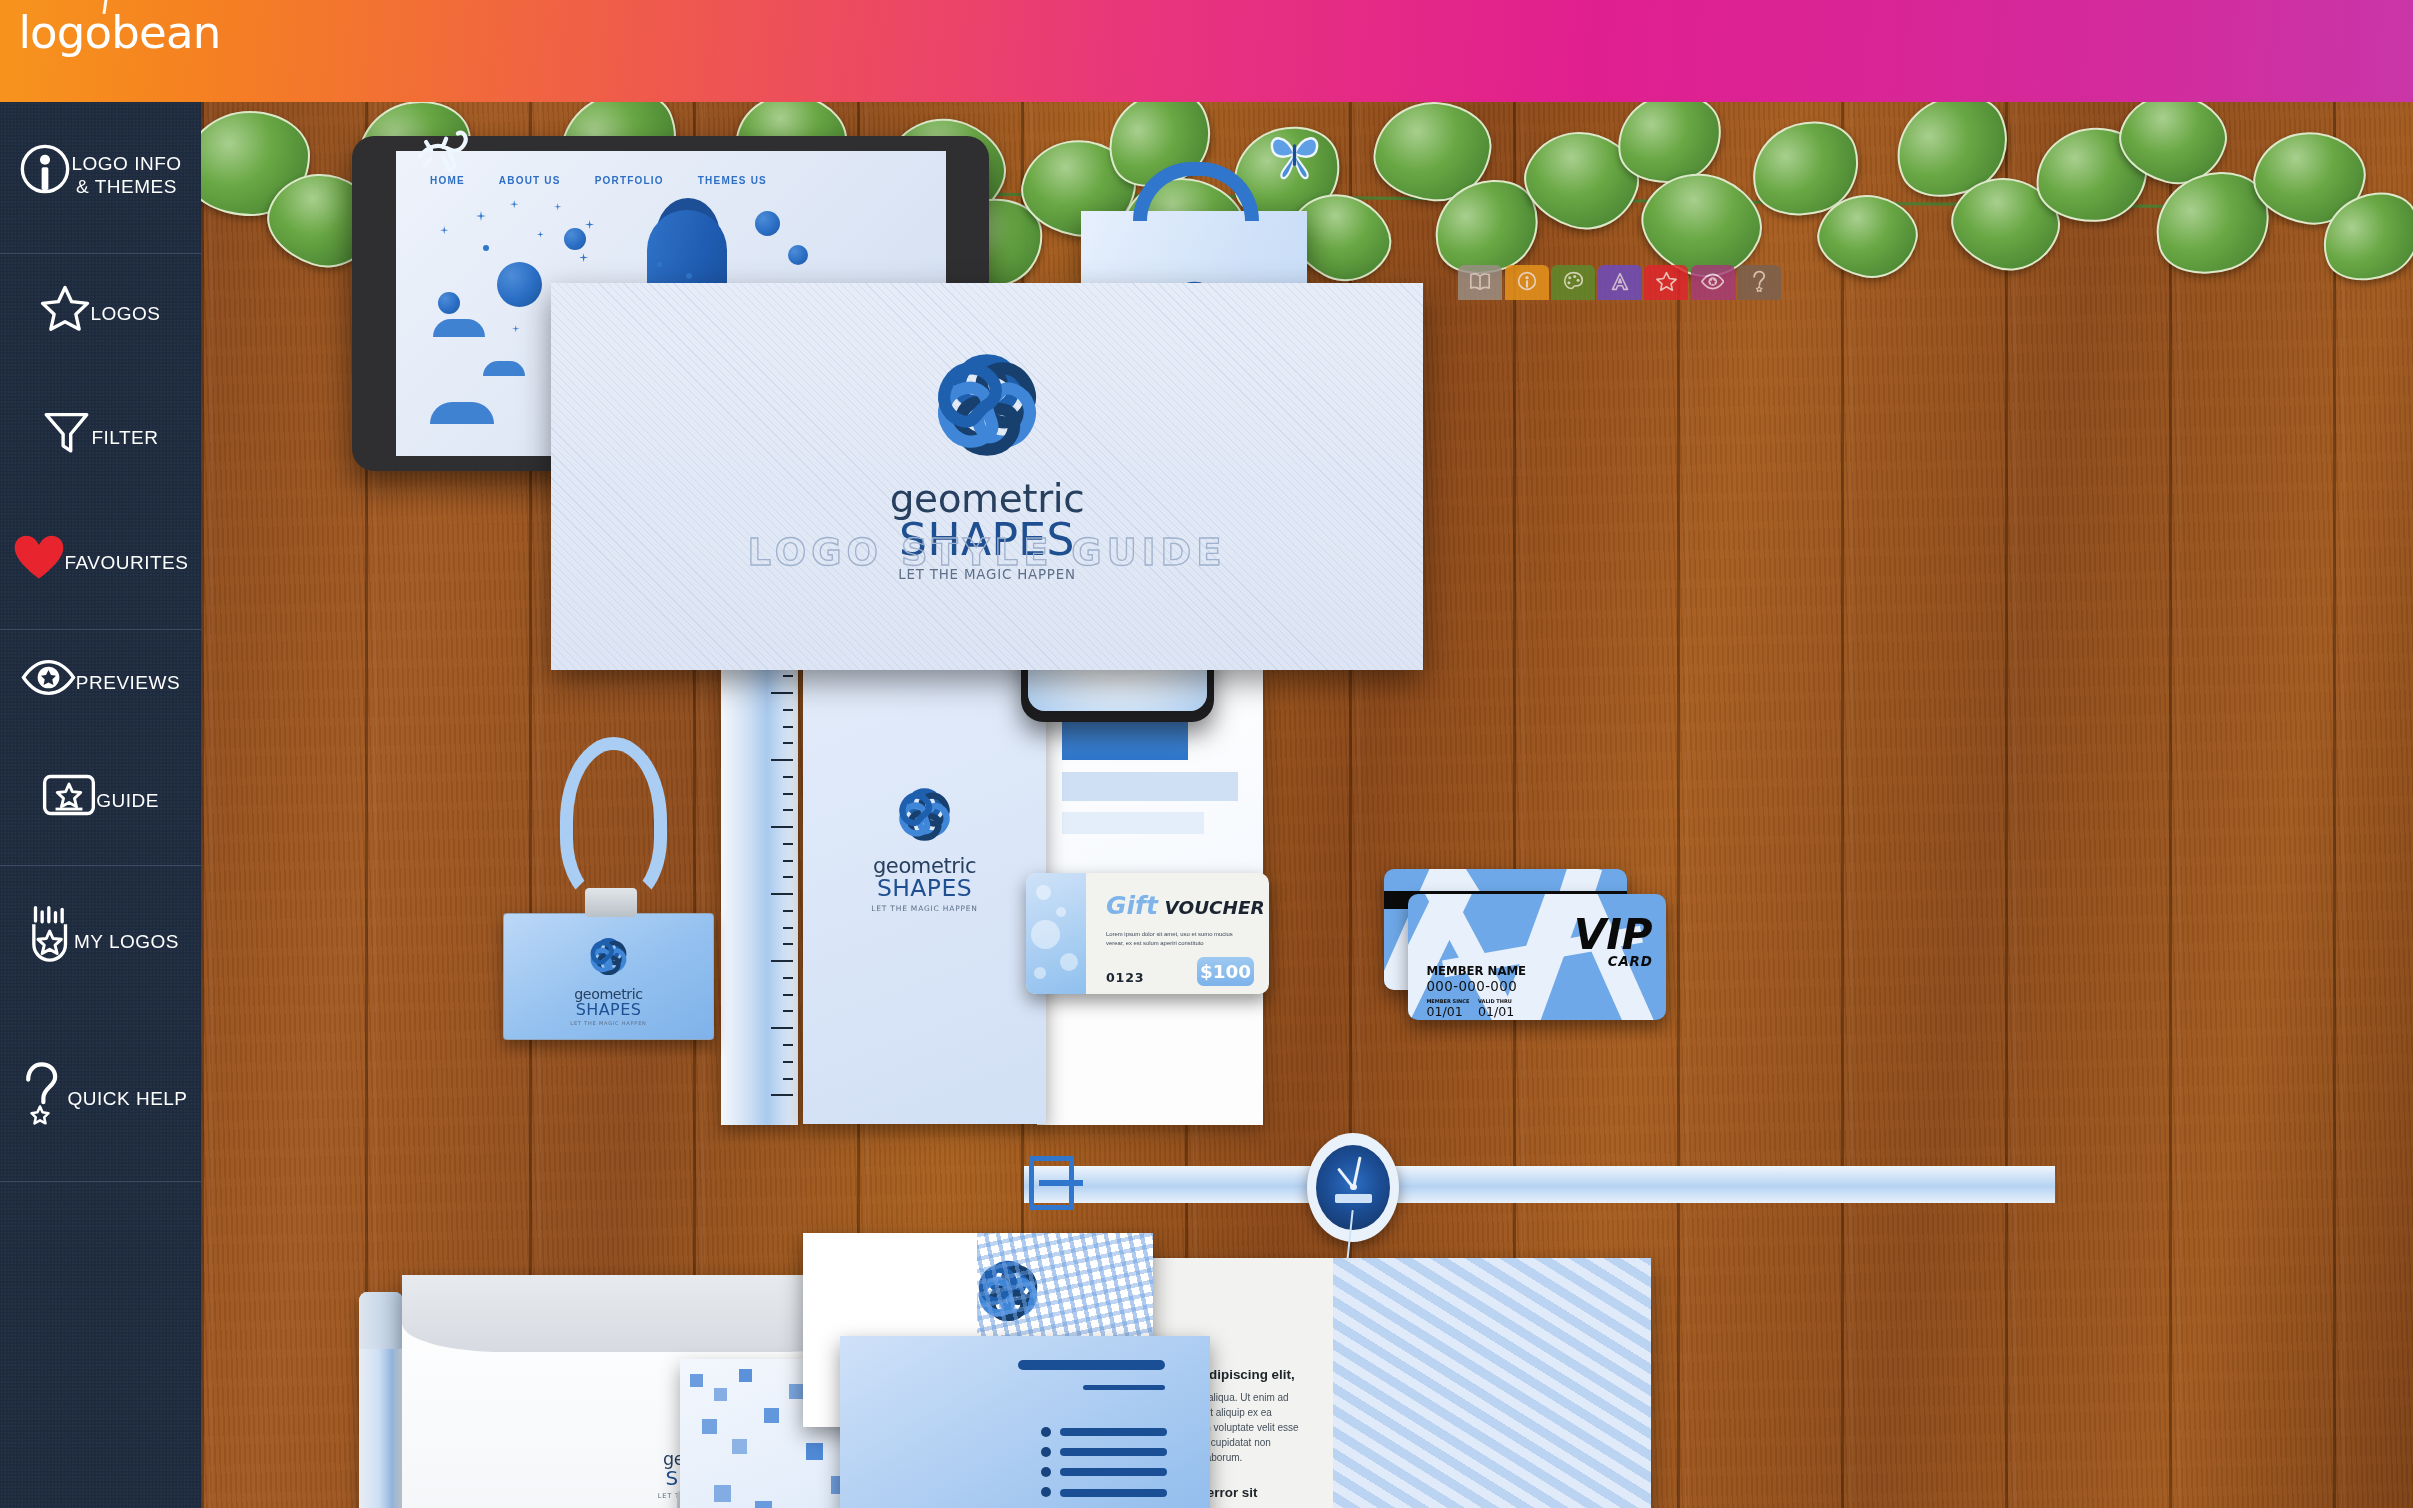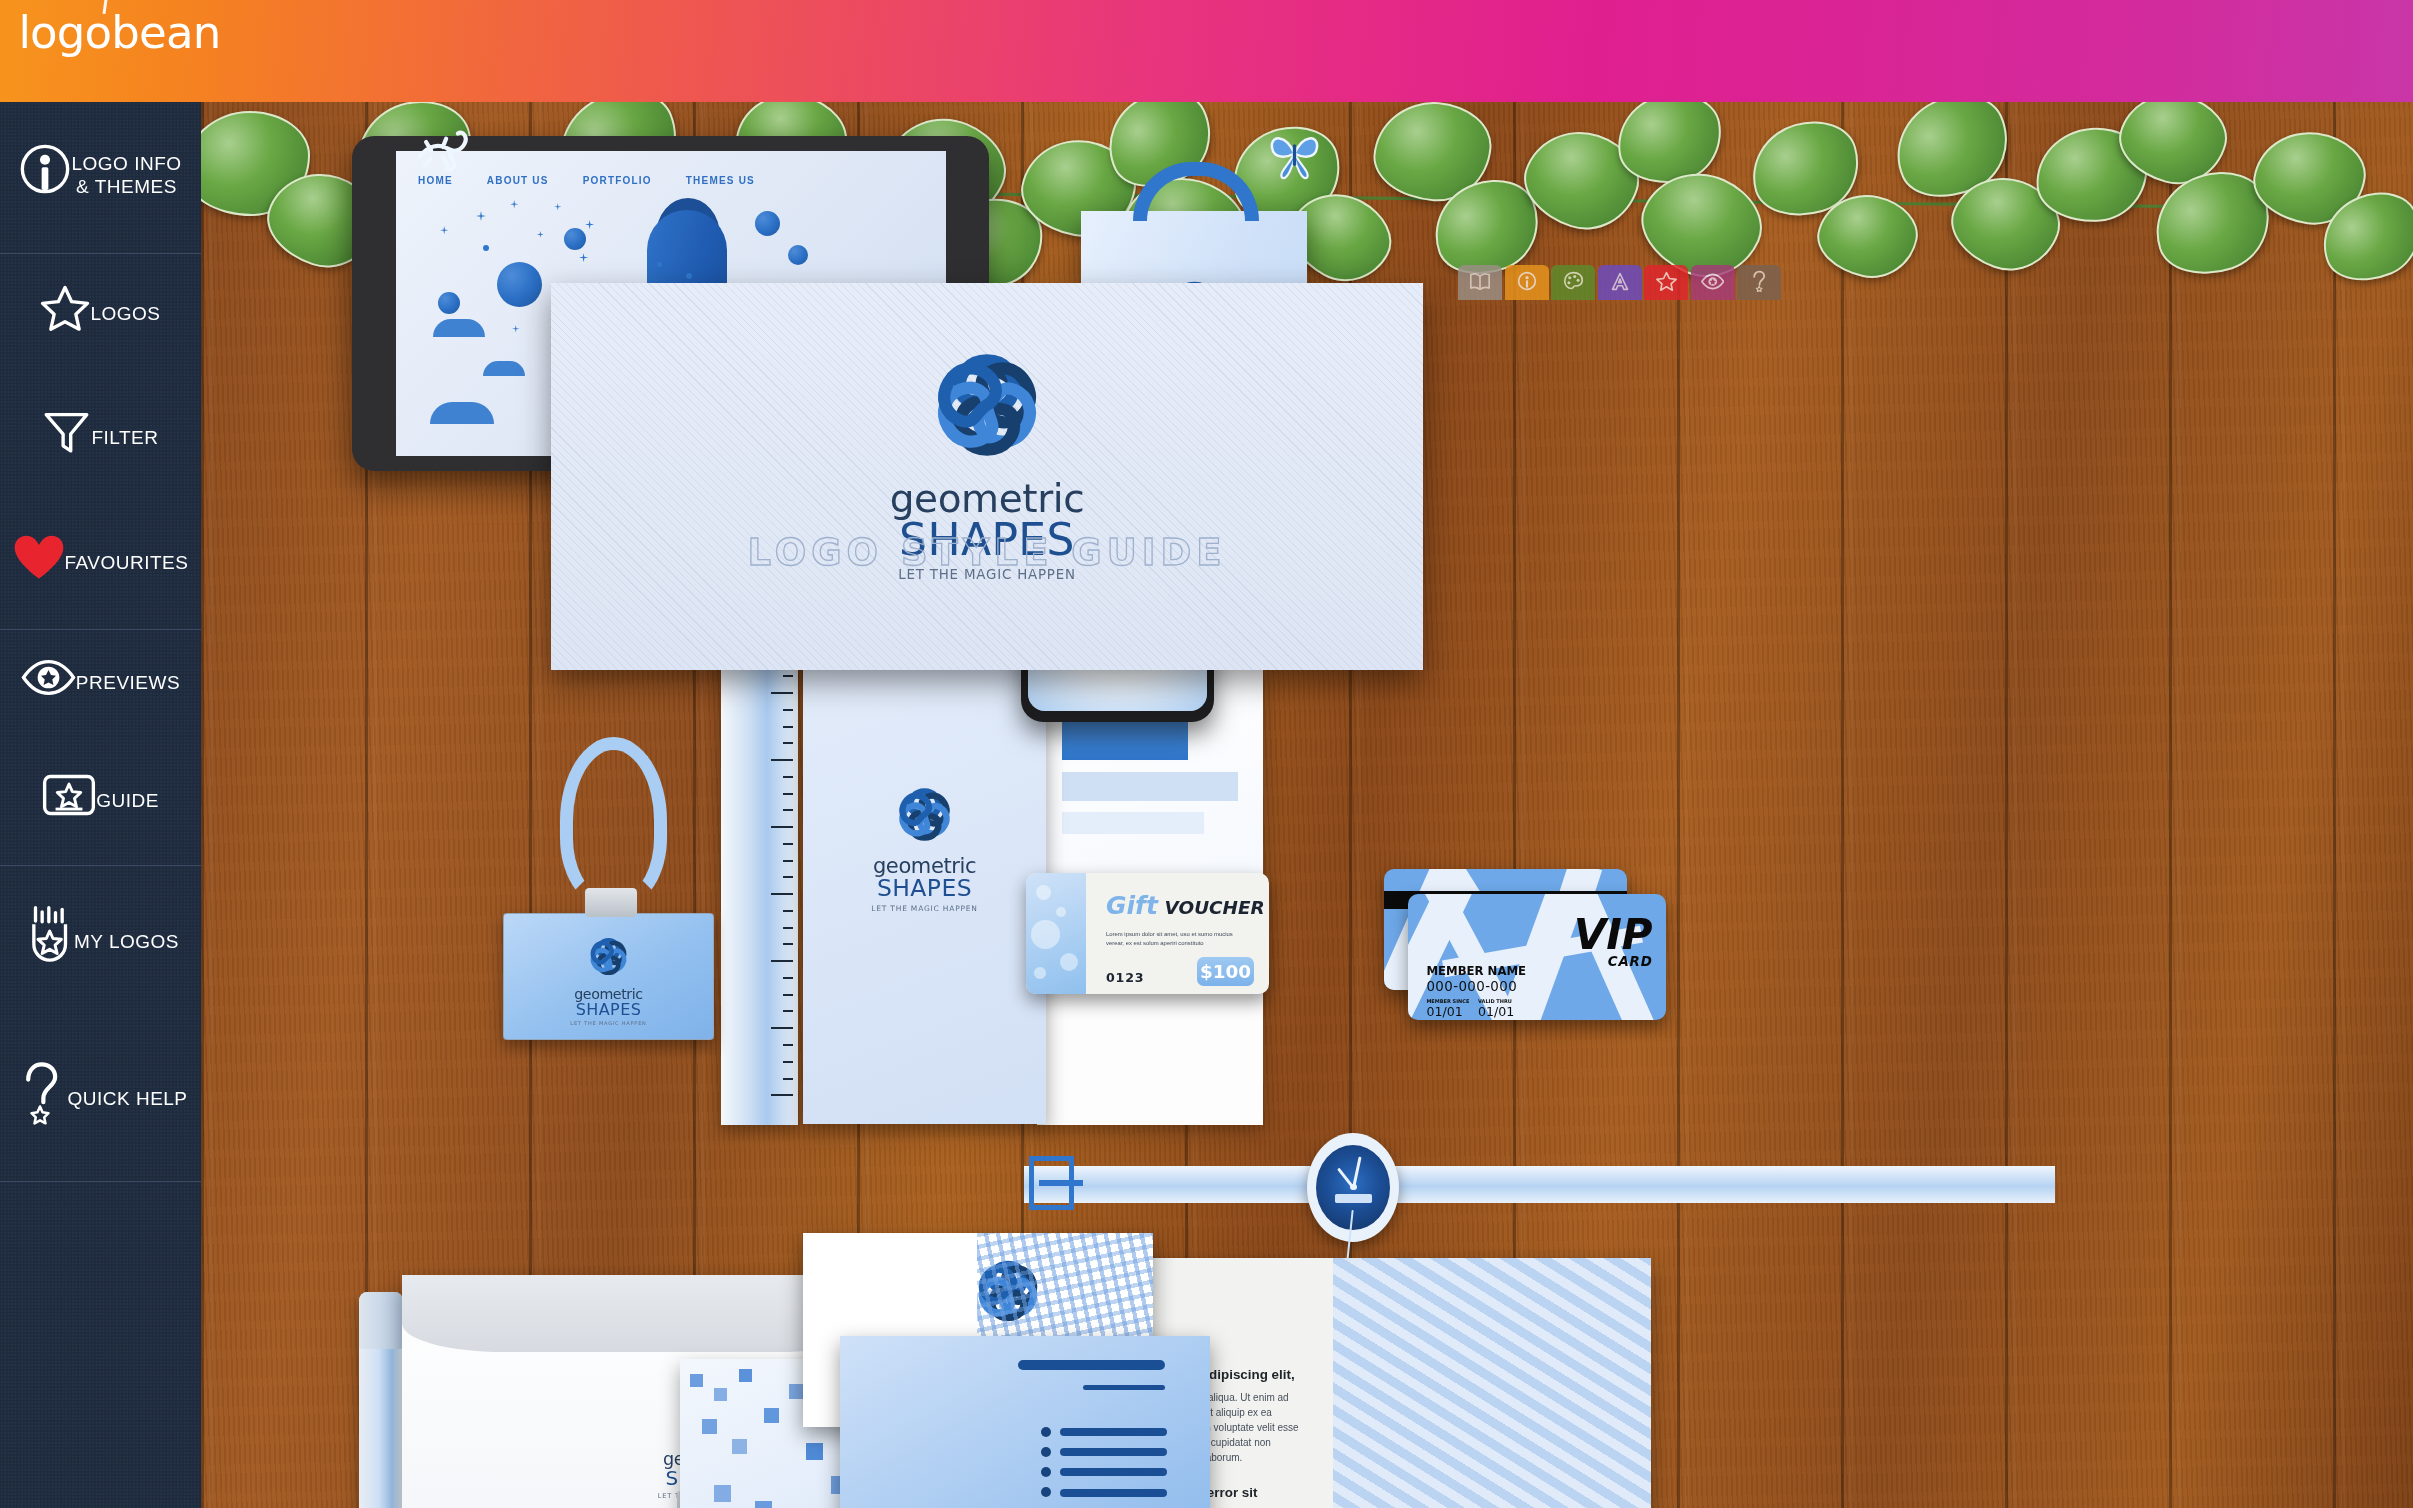--- a/index.html
+++ b/index.html
@@ -107,21 +107,21 @@
     background: #2f2f31; border-radius: 22px;
     box-shadow: 0 15px 32px rgba(0,0,0,0.5);
     z-index: 14;
   }
   .tablet-screen {
     position: absolute; left: 44px; top: 15px; width: 550px; height: 305px;
     background: linear-gradient(135deg, #eef3fb 0%, #dde6f5 60%, #cfdcf0 100%);
     overflow: hidden;
   }
   .tab-nav {
-    position: absolute; left: 22px; top: 23.5px; display: flex; gap: 34px;
+    position: absolute; left: 34px; top: 23.5px; display: flex; gap: 34px;
   }
   .tab-nav span {
     font-size: 10px; color: #2f6fc4; letter-spacing: 1.2px; font-weight: 700;
   }
   .tab-home-btn {
     position: absolute; right: 15px; top: 156px;
     width: 22px; height: 22px; border: 1.7px solid #4a4a4c; border-radius: 50%;
   }
   
   .rk-body {

